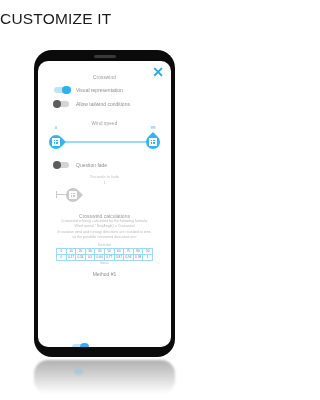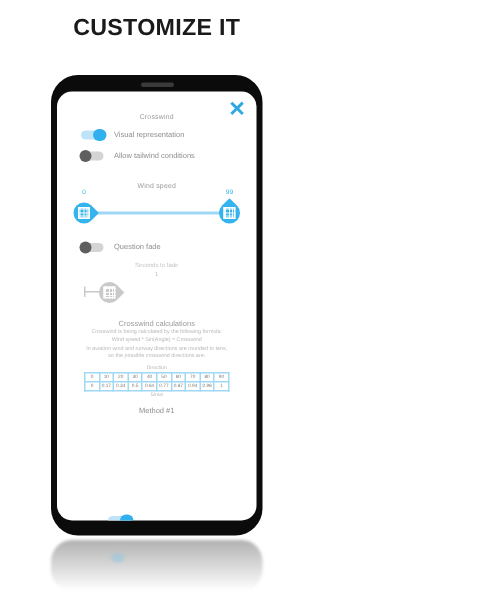--- a/index.html
+++ b/index.html
@@ -14,23 +14,22 @@
     font-family: "Liberation Sans", sans-serif;
     position: relative;
   }
 
   
   #headline {
     position: absolute;
     top: 10px;
     left: 0;
     width: 209px;
-    text-align: center;
     font-size: 15.5px;
-    font-weight: bold;
+    font-weight: normal;
     letter-spacing: 0.2px;
     color: #1a1a1a;
   }
 
   
   #phone {
     position: absolute;
     left: 34px;
     top: 50px;
     width: 141px;

